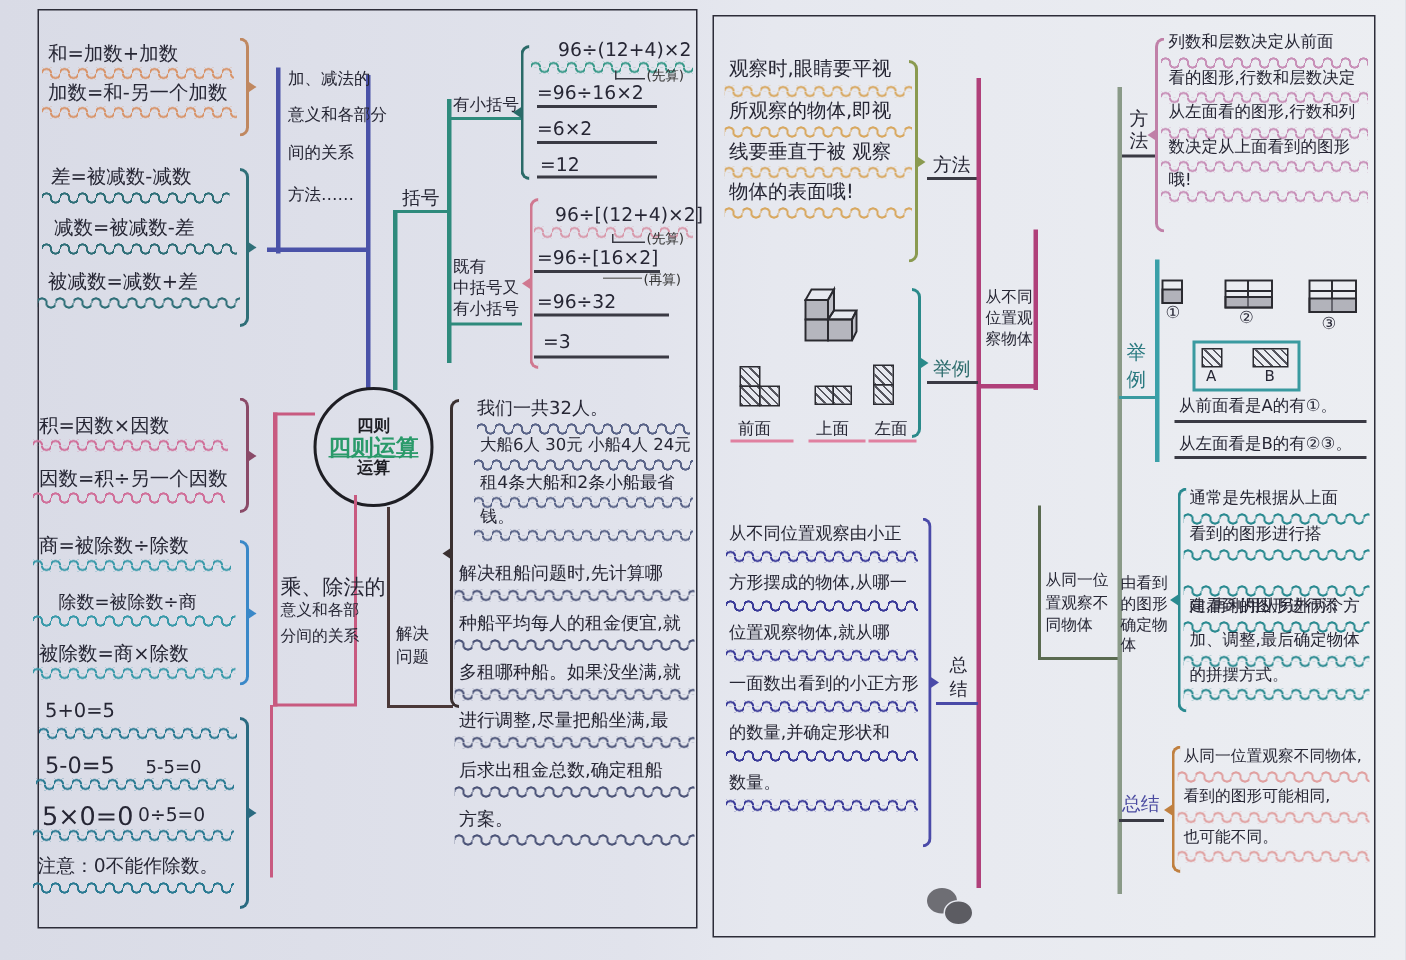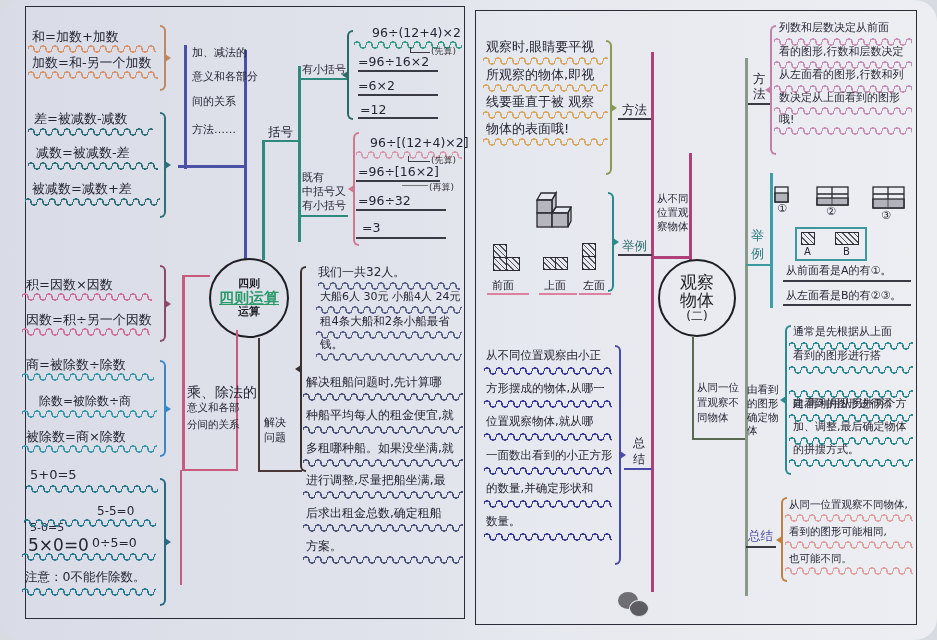--- a/index.html
+++ b/index.html
@@ -1,18 +1,18 @@
 <!DOCTYPE html>
 <html><head>
 <meta charset="utf-8">
 <style>
   html,body{margin:0;padding:0;background:#d9dbe3;}
   #canvas{position:relative;width:937px;height:640px;overflow:hidden;
     background:linear-gradient(90deg,#d9dbe6 0%,#e1e3ec 45%,#e6e8ef 55%,#eceef2 100%);
-    font-family:"DejaVu Sans",sans-serif;border-radius:22px;}
+    font-family:"DejaVu Sans",sans-serif;}
   .frame{position:absolute;border:1.5px solid #2c2c38;box-sizing:border-box;}
   .t{position:absolute;white-space:nowrap;color:#262634;font-size:12.5px;line-height:1;}
   .s{font-size:11px;}
   .xs{font-size:9px;color:#333;}
   .l{position:absolute;background:#3a3a44;}
   .w{position:absolute;height:8px;--c:#888;
     background:
       radial-gradient(circle at 3px 4px,transparent 2.2px,var(--c) 2.5px,var(--c) 3.6px,transparent 3.9px) 0 0/12px 4px repeat-x,
       radial-gradient(circle at 9px 0px,transparent 2.2px,var(--c) 2.5px,var(--c) 3.6px,transparent 3.9px) 0 4px/12px 4px repeat-x;}
   .br{position:absolute;width:6px;border:2px solid var(--c);border-left:none;border-radius:0 7px 7px 0;box-sizing:border-box;}
@@ -116,21 +116,21 @@
   <div class="l" style="left:182px;top:275px;width:28px;height:2px;background:#c85a80;"></div>
   <div class="l" style="left:236px;top:330px;width:2px;height:140px;background:#c85a80;"></div>
   <div class="l" style="left:182px;top:469px;width:56px;height:2px;background:#c85a80;"></div>
   <div class="l" style="left:180px;top:470px;width:2px;height:115px;background:#c85a80;"></div>
   <div class="t" style="left:187px;top:385px;font-size:14px;">乘、除法的</div>
   <div class="t" style="left:187px;top:402px;font-size:10.5px;">意义和各部</div>
   <div class="t" style="left:187px;top:419px;font-size:10.5px;">分间的关系</div>
 
   <div class="t" style="left:30px;top:468px;font-size:13px;">5+0=5</div>
   <div class="w" style="left:26px;top:485px;width:132px;--c:#2a7a92;"></div>
-  <div class="t" style="left:30px;top:503px;font-size:11px;margin-top:19px;">5-0=5</div>
+  <div class="t" style="left:30px;top:503px;font-size:15px;">5-0=5</div>
   <div class="t" style="left:97px;top:505px;font-size:12px;">5-5=0</div>
   <div class="w" style="left:24px;top:519px;width:132px;--c:#2a7a92;"></div>
   <div class="t" style="left:28px;top:537px;font-size:17px;">5×0=0</div>
   <div class="t" style="left:92px;top:537px;font-size:12.5px;">0÷5=0</div>
   <div class="w" style="left:22px;top:553px;width:134px;--c:#2a7a92;"></div>
   <div class="t" style="left:25px;top:571px;font-size:12.5px;">注意：0不能作除数。</div>
   <div class="w" style="left:22px;top:588px;width:134px;--c:#2a7a92;"></div>
   <div class="br" style="left:160px;top:478px;height:128px;--c:#2a6a80;"></div>
 
   <div class="l" style="left:258px;top:338px;width:2px;height:134px;background:#4a3838;"></div>
@@ -219,25 +219,20 @@
   <div class="w" style="left:484px;top:467px;width:128px;--c:#3a3a98;"></div>
   <div class="t" style="left:486px;top:483px;font-size:11.5px;">的数量,并确定形状和</div>
   <div class="w" style="left:484px;top:500px;width:128px;--c:#3a3a98;"></div>
   <div class="t" style="left:486px;top:516px;font-size:11.5px;">数量。</div>
   <div class="w" style="left:484px;top:533px;width:128px;--c:#3a3a98;"></div>
   <div class="br" style="left:615px;top:345px;height:220px;--c:#4a4aa8;"></div>
   <div class="t" style="left:633px;top:437px;font-size:12px;">总</div>
   <div class="t" style="left:633px;top:453px;font-size:12px;">结</div>
   <div class="l" style="left:624px;top:468px;width:28px;height:1.5px;background:#4a4aa8;"></div>
 
-  <div class="circ" style="left:658px;top:259px;width:78px;height:78px;">
-    <span style="font-size:17px;">观察</span>
-    <span style="font-size:17px;">物体</span>
-    <span style="font-size:12px;">(二)</span>
-  </div>
 
   <div class="l" style="left:692px;top:337px;width:2px;height:103px;background:#5a6a50;"></div>
   <div class="l" style="left:692px;top:438px;width:55px;height:2px;background:#5a6a50;"></div>
   <div class="t" style="left:697px;top:382px;font-size:10.5px;">从同一位</div>
   <div class="t" style="left:697px;top:397px;font-size:10.5px;">置观察不</div>
   <div class="t" style="left:697px;top:412px;font-size:10.5px;">同物体</div>
   <div class="l" style="left:745px;top:58px;width:2.5px;height:538px;background:#8a9a88;"></div>
 
   <div class="t" style="left:753px;top:73px;">方</div>
   <div class="t" style="left:753px;top:88px;">法</div>

